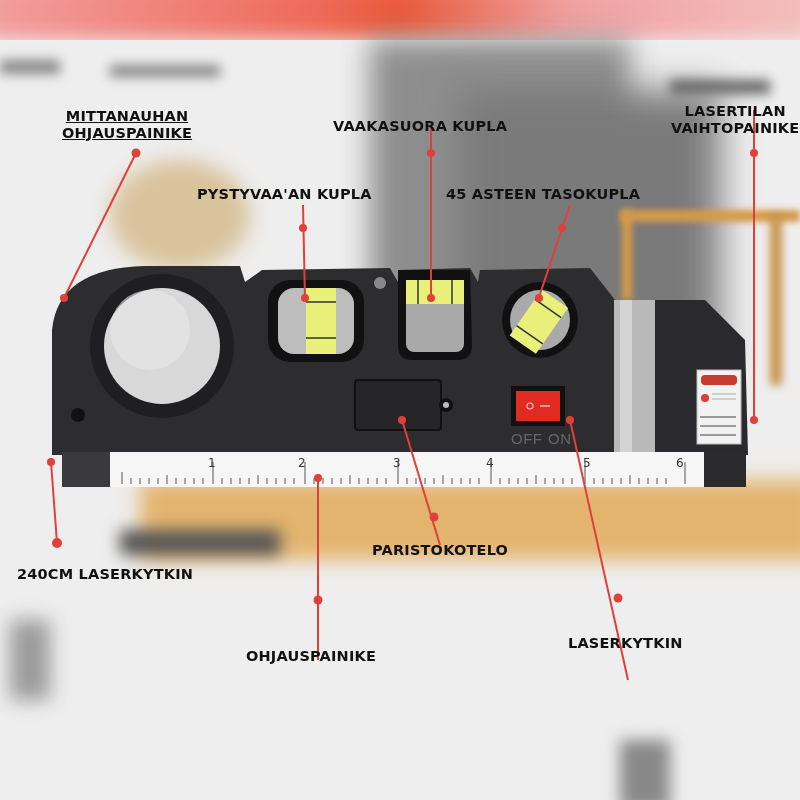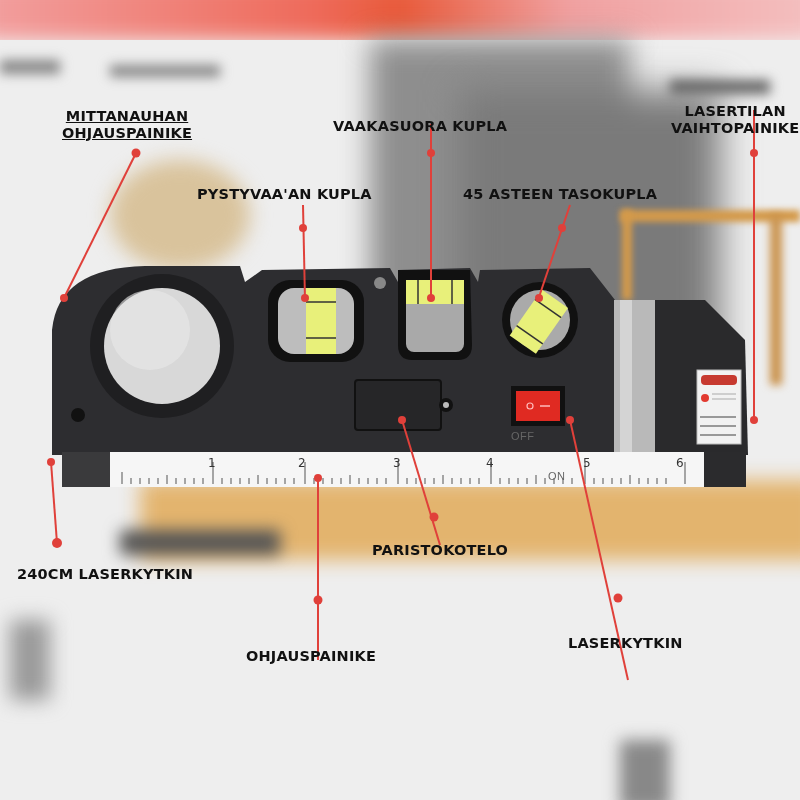--- a/index.html
+++ b/index.html
@@ -3,21 +3,21 @@
   <meta charset="utf-8">
   <style>
     html,body{margin:0;padding:0;}
     body{width:800px;height:800px;overflow:hidden;position:relative;font-family:"DejaVu Sans","Liberation Sans",sans-serif;background:#f2f2f2;}
     .bg{position:absolute;inset:0;overflow:hidden;}
     .blur{position:absolute;filter:blur(6px);}
     .canvas{position:absolute;left:0;top:0;width:800px;height:800px;}
     .label{position:absolute;font-weight:bold;font-size:14.5px;color:#111;letter-spacing:0.2px;line-height:17px;white-space:nowrap;}
     .label.center{text-align:center;}
     .ruler-num{position:absolute;font-size:12px;color:#333;font-family:"DejaVu Sans",sans-serif;}
-    .switch-text{position:absolute;font-size:11px;color:#666;letter-spacing:0.5px;font-family:"Liberation Sans",sans-serif;}
+    .switch-text{position:absolute;font-size:15px;color:#666;letter-spacing:0.5px;font-family:"Liberation Sans",sans-serif;}
   </style>
 </head>
 <body>
 
 <div class="bg">
   <div class="blur" style="left:-20px;top:-20px;width:840px;height:60px;background:linear-gradient(90deg,#f2a0a0,#ee6a5a 40%,#e85a3a 50%,#f0a0a0 70%,#f4c0c0);filter:blur(10px);"></div>
   <div class="blur" style="left:0;top:40px;width:800px;height:760px;background:#eeeeee;filter:none;"></div>
   <div class="blur" style="left:370px;top:40px;width:260px;height:330px;background:#8e8e8e;filter:blur(14px);"></div>
   <div class="blur" style="left:460px;top:90px;width:260px;height:280px;background:#7a7a7a;filter:blur(18px);"></div>
   <div class="blur" style="left:110px;top:160px;width:140px;height:110px;border-radius:50%;background:#d9c39c;filter:blur(10px);"></div>
@@ -195,41 +195,41 @@
 </svg>
 
 <span class="ruler-num" style="left:208px;top:456px;">1</span>
 <span class="ruler-num" style="left:298px;top:456px;">2</span>
 <span class="ruler-num" style="left:393px;top:456px;">3</span>
 <span class="ruler-num" style="left:486px;top:456px;">4</span>
 <span class="ruler-num" style="left:583px;top:456px;">5</span>
 <span class="ruler-num" style="left:676px;top:456px;">6</span>
 
 <span class="switch-text" style="left:511px;top:430px;">OFF</span>
-<span class="switch-text" style="left:548px;top:430px;margin-top:40px;">ON</span>
+<span class="switch-text" style="left:548px;top:430px;">ON</span>
 
 <div class="label center" style="left:62px;top:108px;text-decoration:underline;">
   <div>MITTANAUHAN</div>
   <div>OHJAUSPAINIKE</div>
 </div>
 
 <div class="label" style="left:333px;top:118px;">
   <div>VAAKASUORA KUPLA</div>
 </div>
 
 <div class="label center" style="left:648px;top:103px;margin-left:23px;">
   <div>LASERTILAN</div>
   <div>VAIHTOPAINIKE</div>
 </div>
 
 <div class="label" style="left:197px;top:186px;">
   <div>PYSTYVAA'AN KUPLA</div>
 </div>
 
-<div class="label" style="left:463px;top:186px;">
+<div class="label" style="left:446px;top:186px;">
   <div>45 ASTEEN TASOKUPLA</div>
 </div>
 
 <div class="label" style="left:372px;top:542px;">
   <div>PARISTOKOTELO</div>
 </div>
 
 <div class="label" style="left:17px;top:566px;">
   <div>240CM LASERKYTKIN</div>
 </div>

